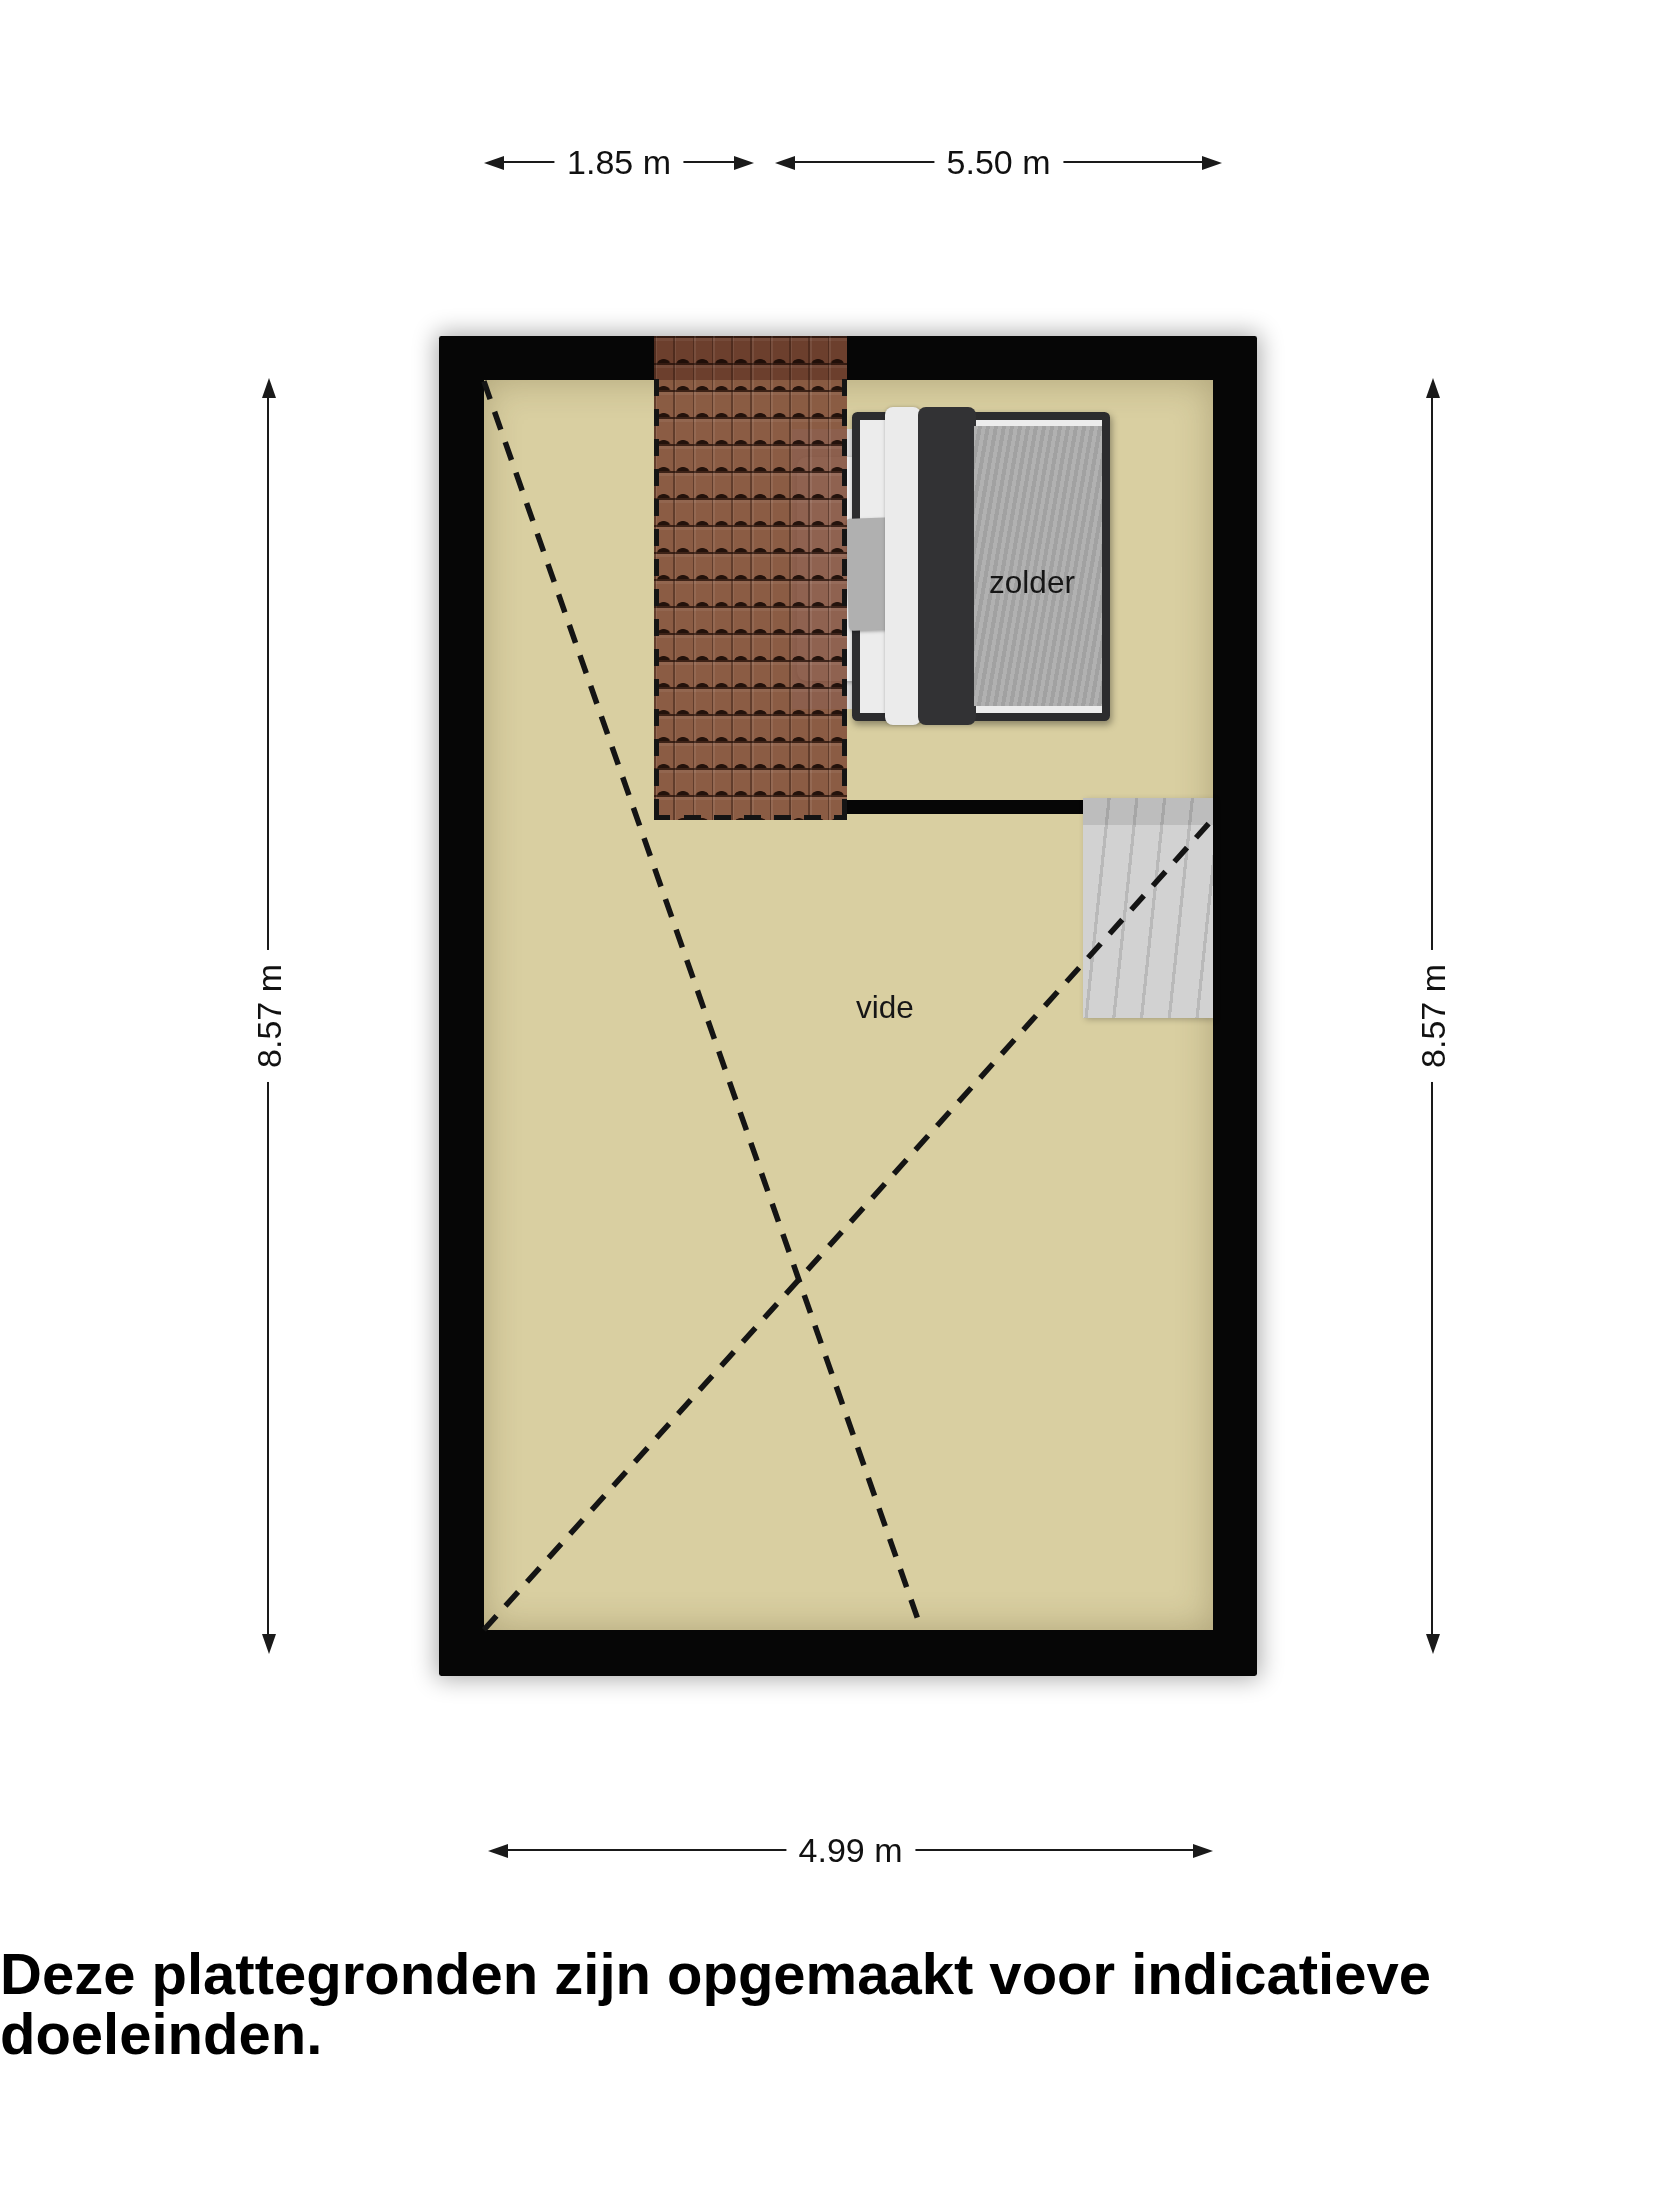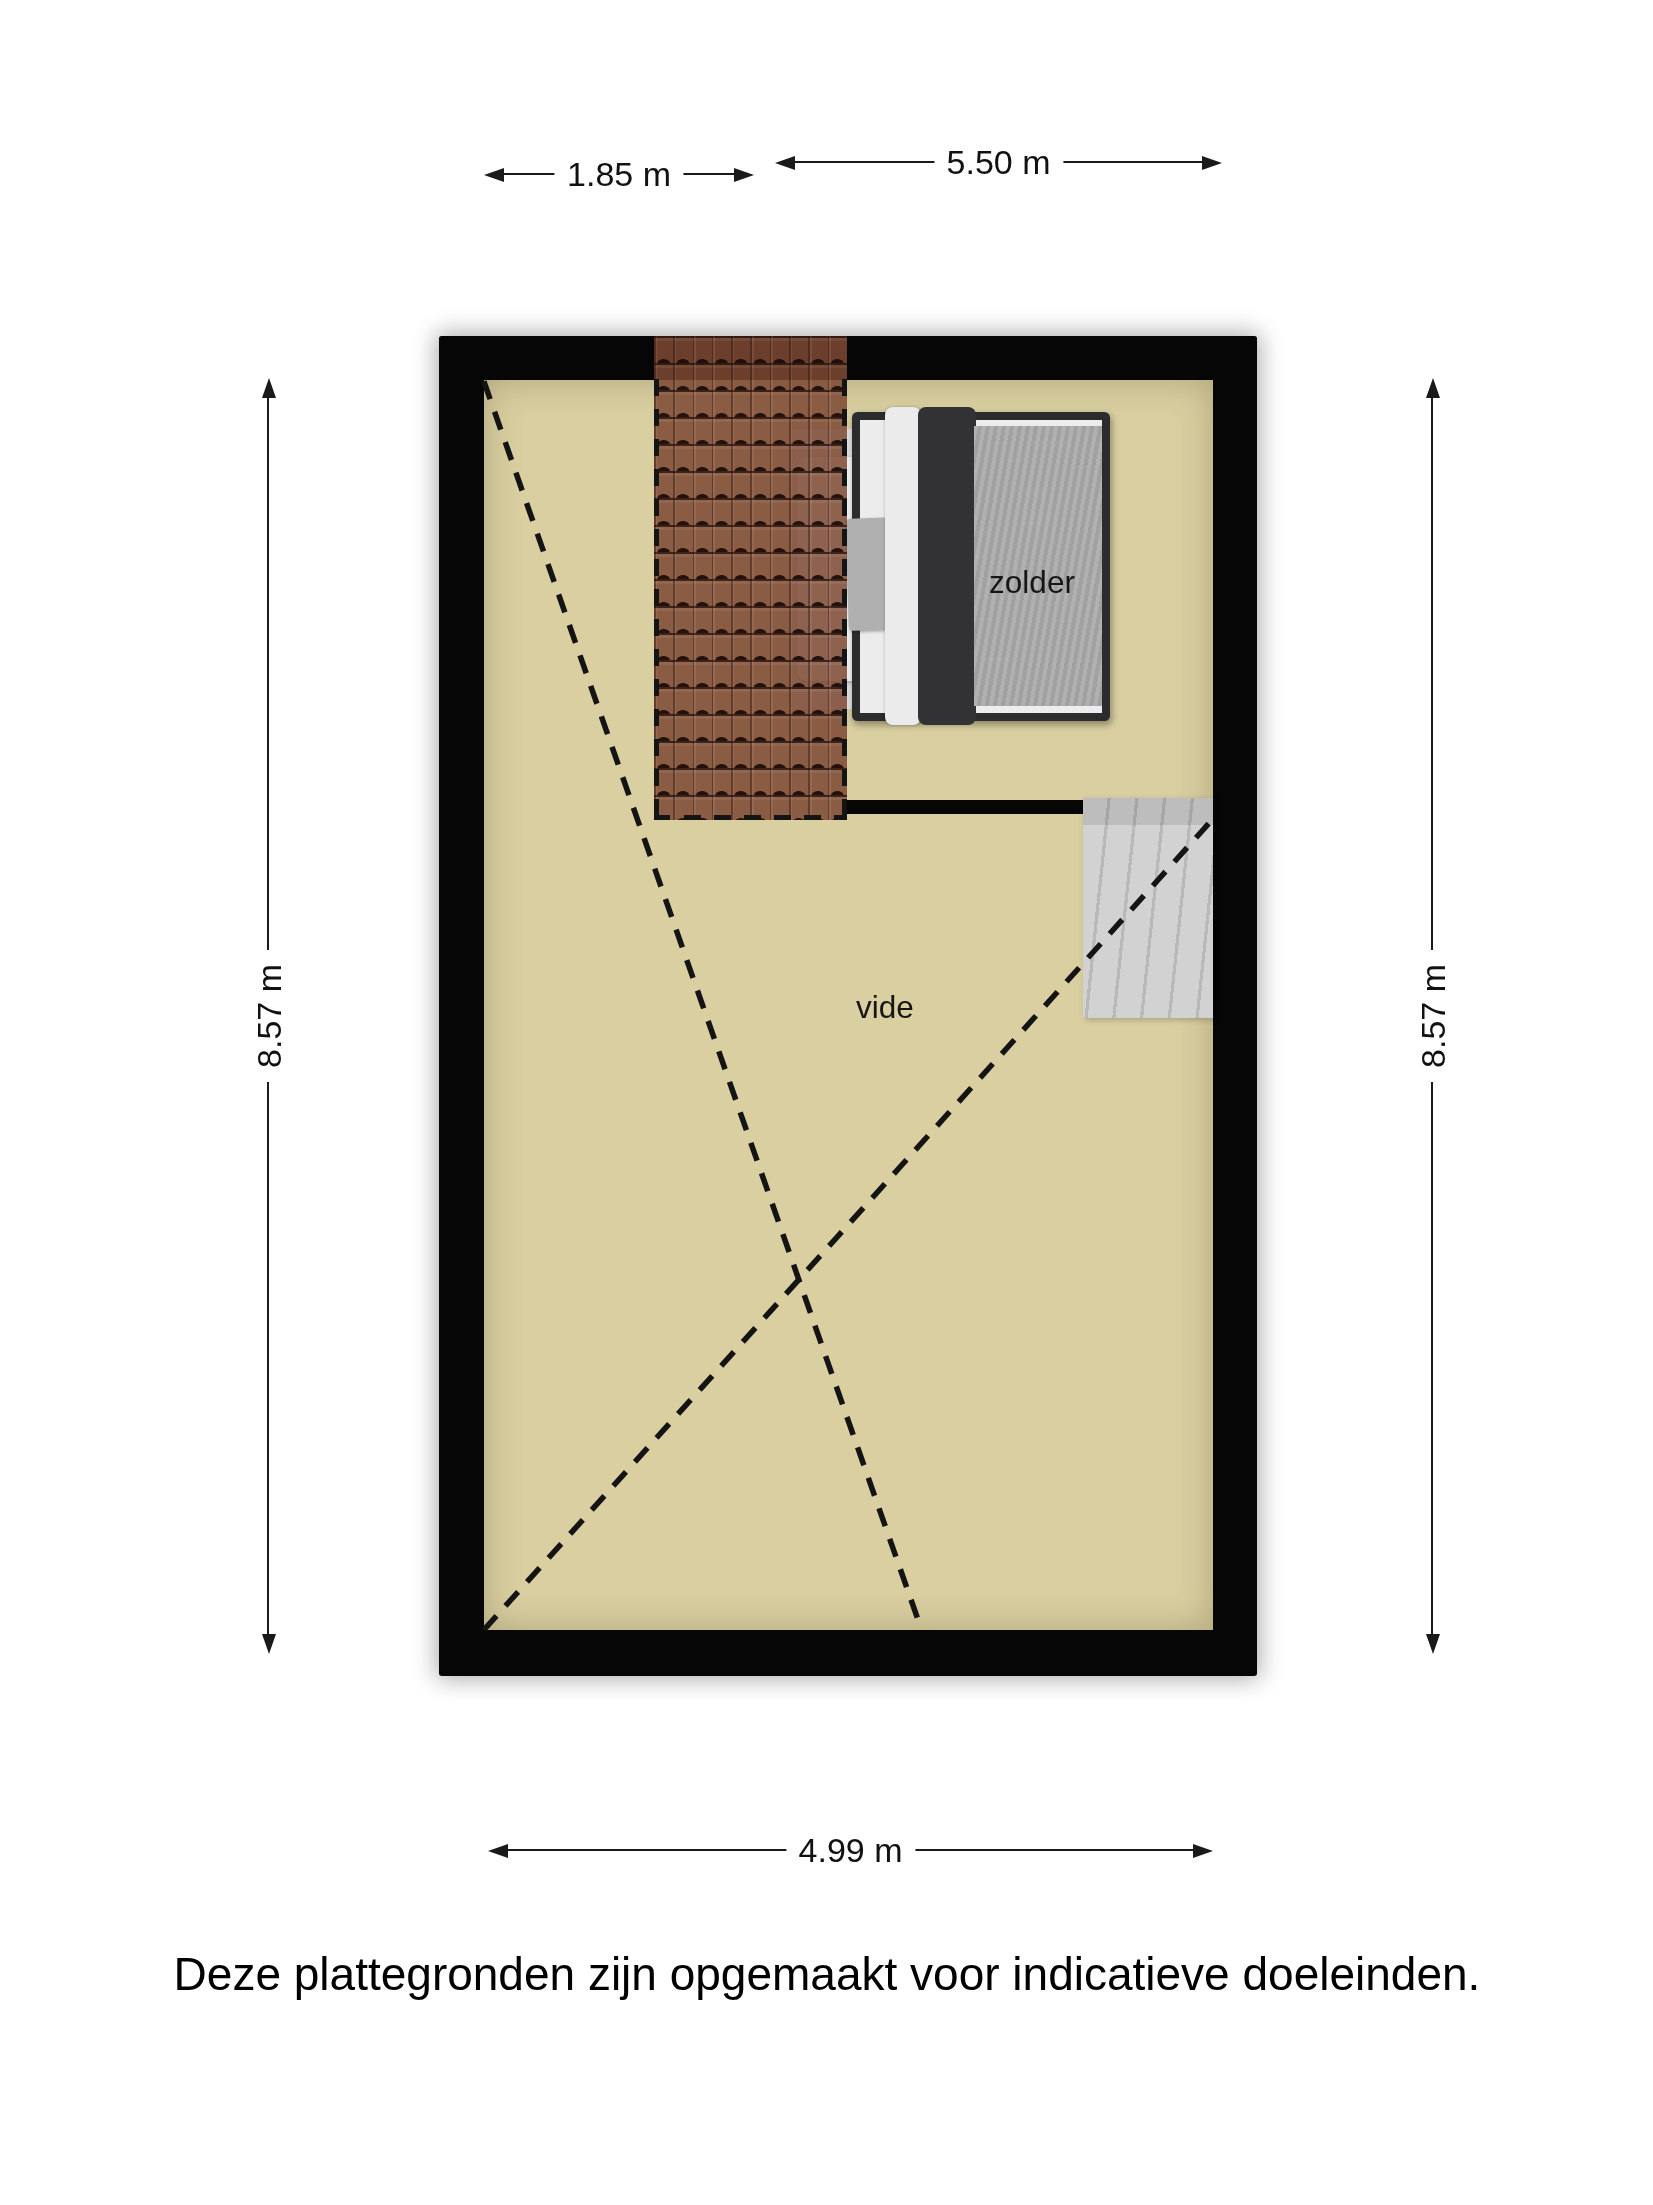--- a/index.html
+++ b/index.html
@@ -67,29 +67,29 @@
   .dline-v{position:absolute;top:19px;bottom:19px;left:11px;width:2.4px;background:#1a1a1a;}
   .ah{position:absolute;width:0;height:0;}
   .ah-left{left:0;top:5.5px;border-top:7px solid transparent;border-bottom:7px solid transparent;border-right:20.5px solid #1a1a1a;}
   .ah-right{right:0;top:5.5px;border-top:7px solid transparent;border-bottom:7px solid transparent;border-left:20.5px solid #1a1a1a;}
   .ah-up{top:0;left:5.5px;border-left:7px solid transparent;border-right:7px solid transparent;border-bottom:20.5px solid #1a1a1a;}
   .ah-down{bottom:0;left:5.5px;border-left:7px solid transparent;border-right:7px solid transparent;border-top:20.5px solid #1a1a1a;}
   .dim-label{position:absolute;left:50%;top:12.6px;transform:translate(-50%,-50%);
              background:#ffffff;padding:3.2px 12.6px;font-size:34px;white-space:nowrap;color:#111;}
   .dim-label-v{position:absolute;left:12.6px;top:50%;transform:translate(-50%,-50%) rotate(-90deg);
              background:#ffffff;padding:4.7px 14px;font-size:34px;white-space:nowrap;color:#111;}
-  #dim-top-left{left:484px;top:162px;width:270px;}
+  #dim-top-left{left:484px;top:150px;width:270px;}
   #dim-top-right{left:775px;top:150px;width:447px;}
   #dim-bottom{left:488px;top:1838px;width:725px;}
   #dim-left{left:256px;top:378px;height:1276px;}
   #dim-right{left:1420px;top:378px;height:1276px;}
 
   
-  #disclaimer{left:0;top:1944px;width:1654px;text-align:center;font-weight:normal;
-              font-size:46px;line-height:60px;color:#000;letter-spacing:0px;}
+  #disclaimer{left:0;top:1944px;width:1654px;font-weight:bold;
+              font-size:58px;line-height:60px;color:#000;letter-spacing:0px;}
 </style>
 </head>
 <body>
 
 <div id="canvas">
 
   <div class="dim dim-h abs" id="dim-top-left">
     <span class="ah ah-left"></span>
     <span class="dline-h"></span>
     <span class="ah ah-right"></span>

